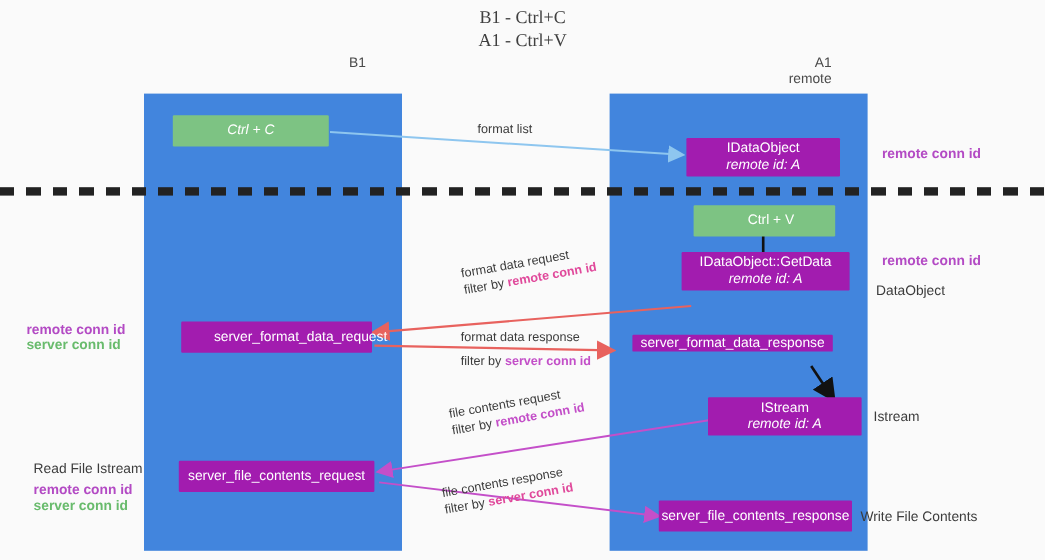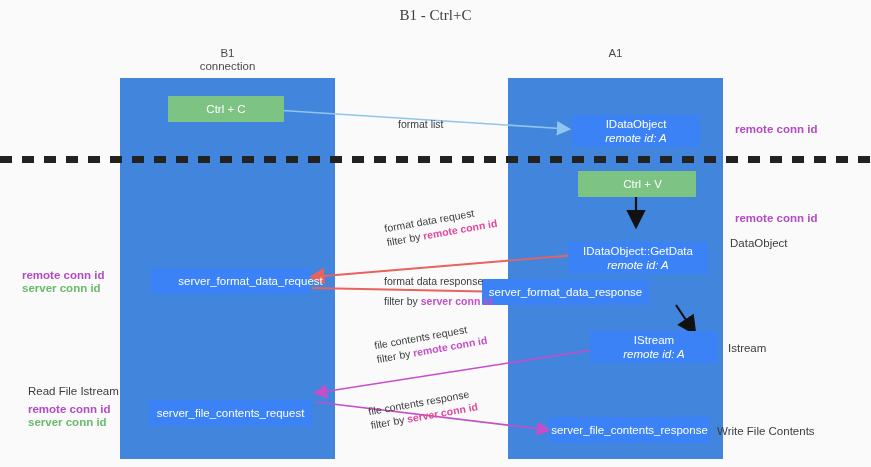--- a/index.html
+++ b/index.html
@@ -9,41 +9,41 @@
     color:#3c3c3c;
   }
   .stage{position:absolute;inset:0;}
   
   .title{
     position:absolute;left:0;top:6px;width:871px;text-align:center;
     font-size:15px;line-height:19px;color:#3f3f3f;font-family:Liberation Serif, serif;
   }
   
   .lane-head{
-    position:absolute;text-align:center;font-size:11.5px;line-height:13px;color:#4a4a4a;
+    position:absolute;text-align:right;font-size:11.5px;line-height:13px;color:#4a4a4a;
   }
   .lane-head .sub{display:block;}
   
   .lane{position:absolute;background:#4285dd;}
   #lane-b1{left:120px;top:78px;width:215px;height:381px;}
   #lane-a1{left:508px;top:78px;width:215px;height:381px;}
   
   .divider{
     position:absolute;left:0;top:156px;width:871px;height:7px;
     background:repeating-linear-gradient(to right,#222 0 12px,transparent 12px 22px);
   }
   
   .node{
     position:absolute;box-sizing:border-box;
     display:flex;flex-direction:column;align-items:center;justify-content:center;
     color:#ffffff;font-size:11.5px;line-height:14px;text-align:center;
     border-radius:1px;
   }
   .node.green{background:#7dc383;}
-  .node.orange{background:#3b82f6;}
+  .node.orange{background:#a21caf;}
   .node .l2{display:block;font-style:italic;}
   
   .slabel{position:absolute;font-size:11.5px;line-height:15px;}
   .slabel.plain{color:#3c3c3c;}
   .purple{color:#b34ac4;font-weight:bold;}
   .green-t{color:#68bb6c;font-weight:bold;}
   
   .elabel{
     position:absolute;font-size:10.5px;line-height:14px;color:#3c3c3c;
     white-space:nowrap;
@@ -54,28 +54,29 @@
   .rot-up{transform:rotate(-10deg);transform-origin:left bottom;}
   svg.edges{position:absolute;left:0;top:0;width:871px;height:467px;overflow:visible;}
 </style>
 </head>
 <body>
 
 <div class="stage">
 
   <div class="title">
     <div>B1 - Ctrl+C</div>
+    <div>A1 - Ctrl+V</div>
   </div>
 
   <div class="lane-head" style="left:150px;top:47px;width:155px;">
     <span>B1</span>
-    <span class="sub">connection</span>
   </div>
   <div class="lane-head" style="left:538px;top:47px;width:155px;">
     <span>A1</span>
+    <span class="sub">remote</span>
   </div>
 
   <div class="lane" id="lane-b1"></div>
   <div class="lane" id="lane-a1"></div>
 
   <svg class="edges">
     <defs>
       <marker id="ah-blue" markerWidth="9" markerHeight="9" refX="7" refY="4.5" orient="auto">
         <path d="M0,0 L9,4.5 L0,9 z" fill="#8ec6ef"></path>
       </marker>
@@ -100,60 +101,60 @@
 
     <path d="M676,305 L694,332" stroke="#111111" stroke-width="2.2" fill="none" marker-end="url(#ah-blk)"></path>
 
     <path d="M592,350 L316,393" stroke="#c44fc9" stroke-width="1.6" fill="none" marker-end="url(#ah-mag)"></path>
 
     <path d="M316,402 L548,430" stroke="#c44fc9" stroke-width="1.6" fill="none" marker-end="url(#ah-mag)"></path>
   </svg>
 
   <div class="divider"></div>
 
-  <div class="node green" style="left:168px;top:96px;width:116px;height:26px;">
+  <div class="node green" style="left:144px;top:96px;width:130px;height:26px;font-style:italic;">
     <span>Ctrl + C</span>
   </div>
 
   <div class="node orange" style="left:572px;top:115px;width:128px;height:32px;">
     <span>IDataObject</span>
     <span class="l2">remote id: A</span>
   </div>
 
   <div class="node green" style="left:578px;top:171px;width:118px;height:26px;padding-left:11px;">
     <span>Ctrl + V</span>
   </div>
 
-  <div class="node orange" style="left:568px;top:242px;width:140px;height:32px;">
+  <div class="node orange" style="left:568px;top:210px;width:140px;height:32px;">
     <span>IDataObject::GetData</span>
     <span class="l2">remote id: A</span>
   </div>
 
   <div class="node orange" style="left:151px;top:268px;width:159px;height:26px;padding-left:40px;">
     <span>server_format_data_request</span>
   </div>
 
-  <div class="node orange" style="left:482px;top:279px;width:167px;height:26px;">
+  <div class="node orange" style="left:527px;top:279px;width:167px;height:14px;">
     <span>server_format_data_response</span>
   </div>
 
   <div class="node orange" style="left:590px;top:331px;width:128px;height:32px;">
     <span>IStream</span>
     <span class="l2">remote id: A</span>
   </div>
 
-  <div class="node orange" style="left:149px;top:400px;width:163px;height:26px;">
+  <div class="node orange" style="left:149px;top:384px;width:163px;height:26px;">
     <span>server_file_contents_request</span>
   </div>
 
   <div class="node orange" style="left:549px;top:417px;width:161px;height:26px;">
     <span>server_file_contents_response</span>
   </div>
 
-  <div class="elabel" style="left:398px;top:101px;margin-top:16px;">format list</div>
+  <div class="elabel" style="left:398px;top:101px;">format list</div>
 
   <div class="elabel rot-up" style="left:388px;top:221px;">
     <div>format data request</div>
     <div><span>filter by </span><span class="hl p">remote conn id</span></div>
   </div>
 
   <div class="elabel" style="left:384px;top:274px;">
     <div>format data response</div>
     <div style="margin-top:6px;"><span>filter by </span><span class="hl m">server conn id</span></div>
   </div>

